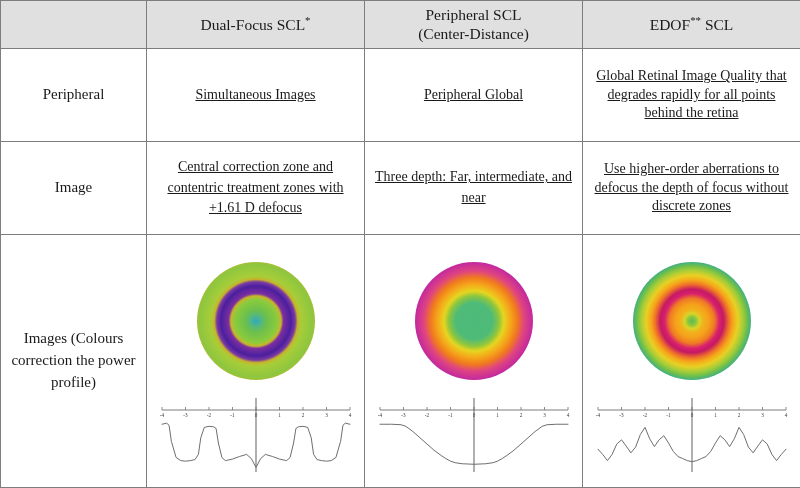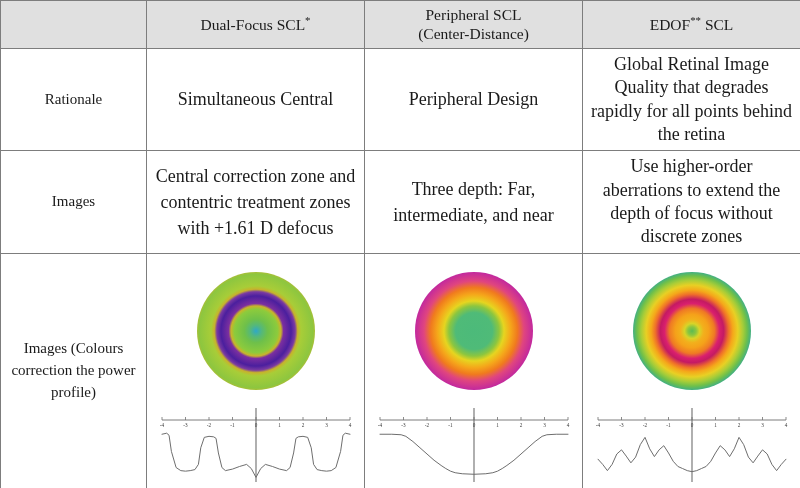--- a/index.html
+++ b/index.html
@@ -39,22 +39,23 @@
     background: #e0e0e0;
     height: 46px;
     font-size: 15.5px;
     line-height: 1.25;
   }
   .col-label  { width: 146px; }
   .col-data   { width: 218px; }
   .col-data2  { width: 218px; }
   .col-data3  { width: 218px; }
   .cell-text {
-    font-size: 18px;
+    font-size: 14px;
     line-height: 1.45;
+    text-decoration: underline;
   }
   .cell-text.tight { line-height: 1.3; }
   .sup {
     font-size: 0.7em;
     vertical-align: super;
     line-height: 0;
   }
   .images-cell {
     padding: 0;
   }
@@ -100,30 +101,30 @@
           <span>Peripheral SCL</span><br>
           <span>(Center-Distance)</span>
         </th>
         <th>
           <span>EDOF</span><span class="sup">**</span><span> SCL</span>
         </th>
       </tr>
     </thead>
     <tbody>
       <tr style="height:93px;">
-        <td class="row-label-cell">Rationale</td>
-        <td class="cell-text">Simultaneous Central</td>
-        <td class="cell-text">Peripheral Design</td>
+        <td class="row-label-cell">Peripheral</td>
+        <td class="cell-text">Simultaneous Images</td>
+        <td class="cell-text">Peripheral Global</td>
         <td class="cell-text tight">Global Retinal Image Quality that degrades rapidly for all points behind the retina</td>
       </tr>
       <tr style="height:93px;">
-        <td class="row-label-cell">Images</td>
+        <td class="row-label-cell">Image</td>
         <td class="cell-text">Central correction zone and contentric treatment zones with +1.61 D defocus</td>
         <td class="cell-text">Three depth: Far, intermediate, and near</td>
-        <td class="cell-text tight">Use higher-order aberrations to extend the depth of focus without discrete zones</td>
+        <td class="cell-text tight">Use higher-order aberrations to defocus the depth of focus without discrete zones</td>
       </tr>
       <tr>
         <td class="row-label-cell">Images (Colours correction the power profile)</td>
         <td class="images-cell">
           <div class="img-stack">
             <div class="lens" id="lens-0" style="background: radial-gradient(circle, rgb(47, 168, 200) 0%, rgb(85, 184, 122) 7%, rgb(110, 192, 74) 14%, rgb(141, 203, 60) 26%, rgb(201, 181, 42) 30%, rgb(123, 47, 160) 33%, rgb(75, 31, 158) 42%, rgb(122, 58, 162) 47%, rgb(199, 179, 43) 50%, rgb(168, 205, 56) 54%, rgb(141, 198, 63) 68%, rgb(200, 182, 44) 74%, rgb(93, 47, 158) 77%, rgb(42, 31, 158) 88%, rgb(36, 27, 150) 100%);"></div>
             <svg class="profile" id="prof-0" width="200" height="82">
                 <line x1="6" y1="18" x2="194" y2="18" stroke="#6e6e6e" stroke-width="0.9"></line>
                 <line x1="100" y1="6" x2="100" y2="80" stroke="#6e6e6e" stroke-width="1.1"></line>
                 <line x1="6" y1="15" x2="6" y2="18" stroke="#6e6e6e" stroke-width="0.8"></line>

